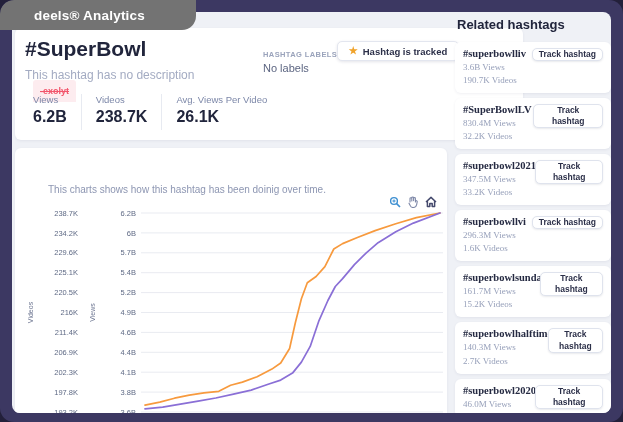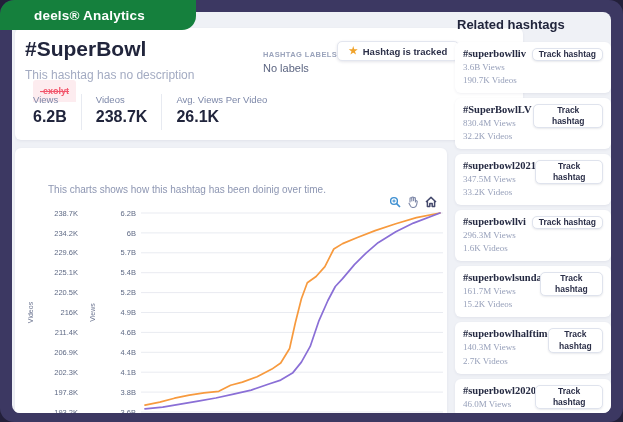--- a/index.html
+++ b/index.html
@@ -9,21 +9,21 @@
     background:#3c3862; border-radius:14px; overflow:hidden;
   }
   
   #content {
     position:absolute; left:12px; top:12px; right:12px; bottom:9px;
     background:#eff1f6; border-radius:8px; overflow:hidden;
   }
   
   #logo-tab {
     position:absolute; left:0; top:0; width:196px; height:30px;
-    background:#15803d; border-radius:14px 0 14px 0;
+    background:#737373; border-radius:14px 0 14px 0;
     border-bottom-right-radius:14px;
     display:flex; align-items:center; padding-left:34px; z-index:5;
   }
   #logo-tab .logo-text { color:#ffffff; font-size:13.5px; font-weight:bold; letter-spacing:.2px; }
 
   .card {
     position:absolute; background:#ffffff; border-radius:6px;
     box-shadow:0 1px 3px rgba(40,45,80,0.07);
   }
   #hashtag-card { left:3px; top:16px; width:508px; height:112px; }

